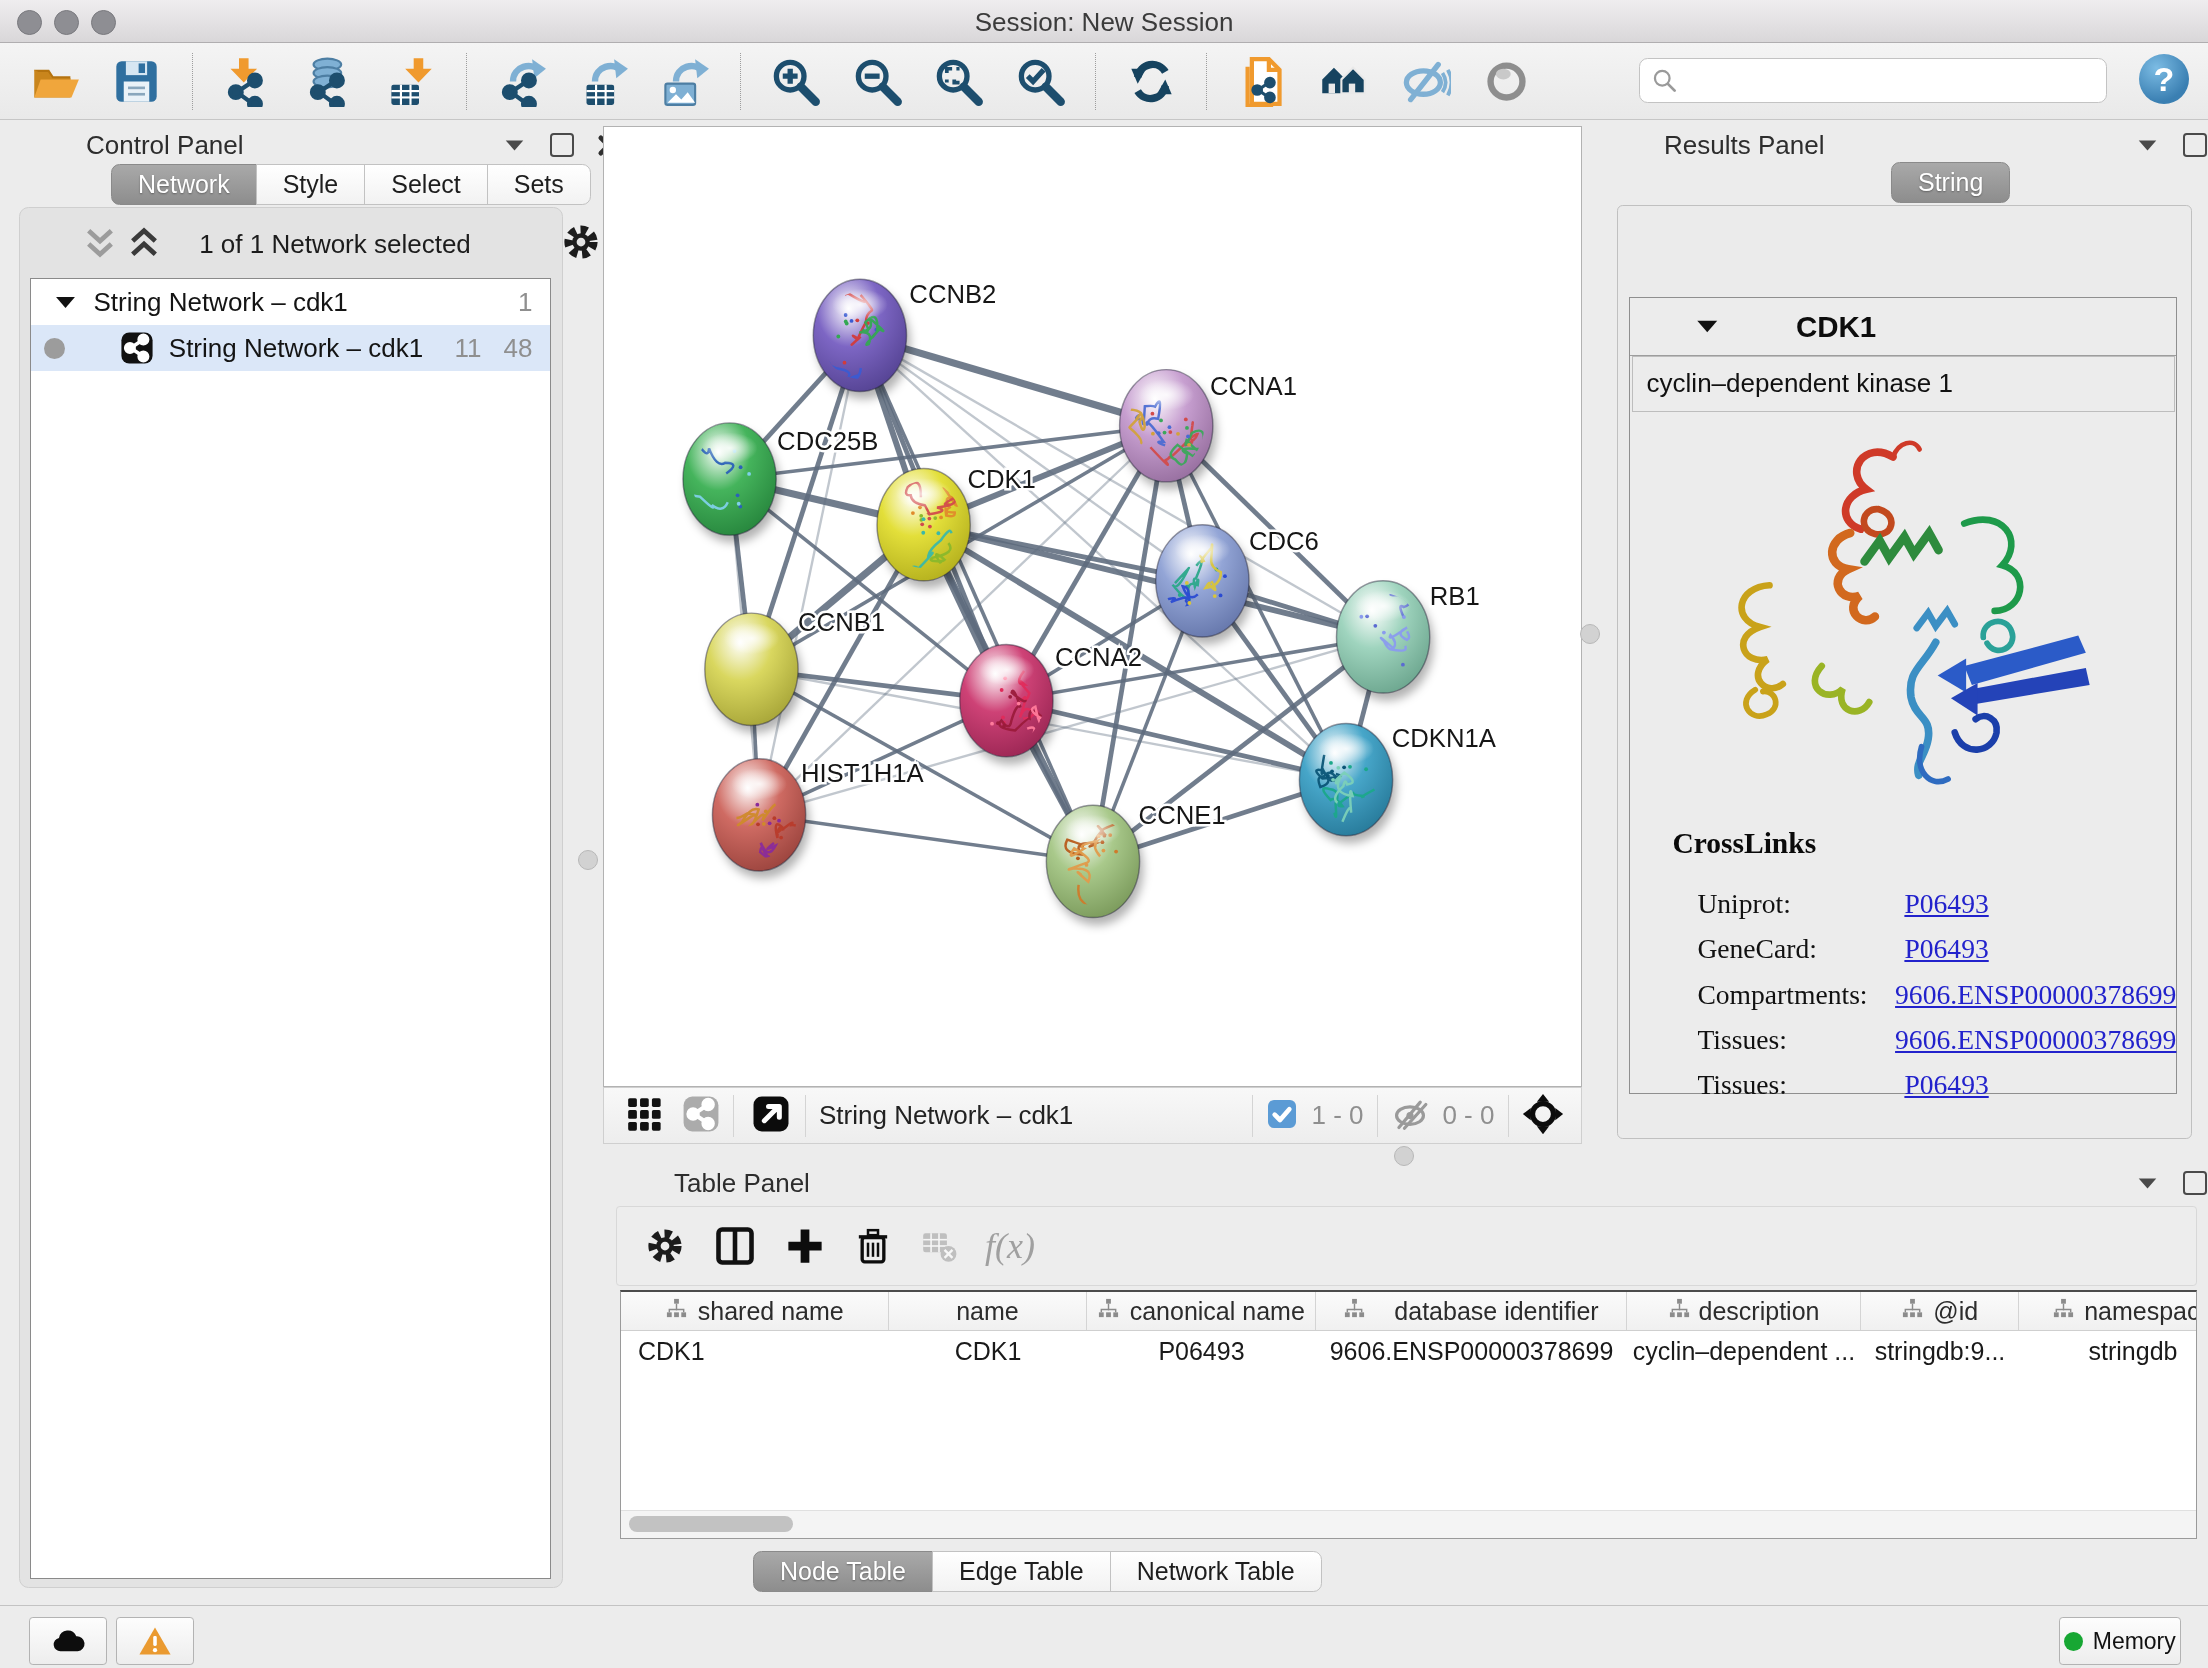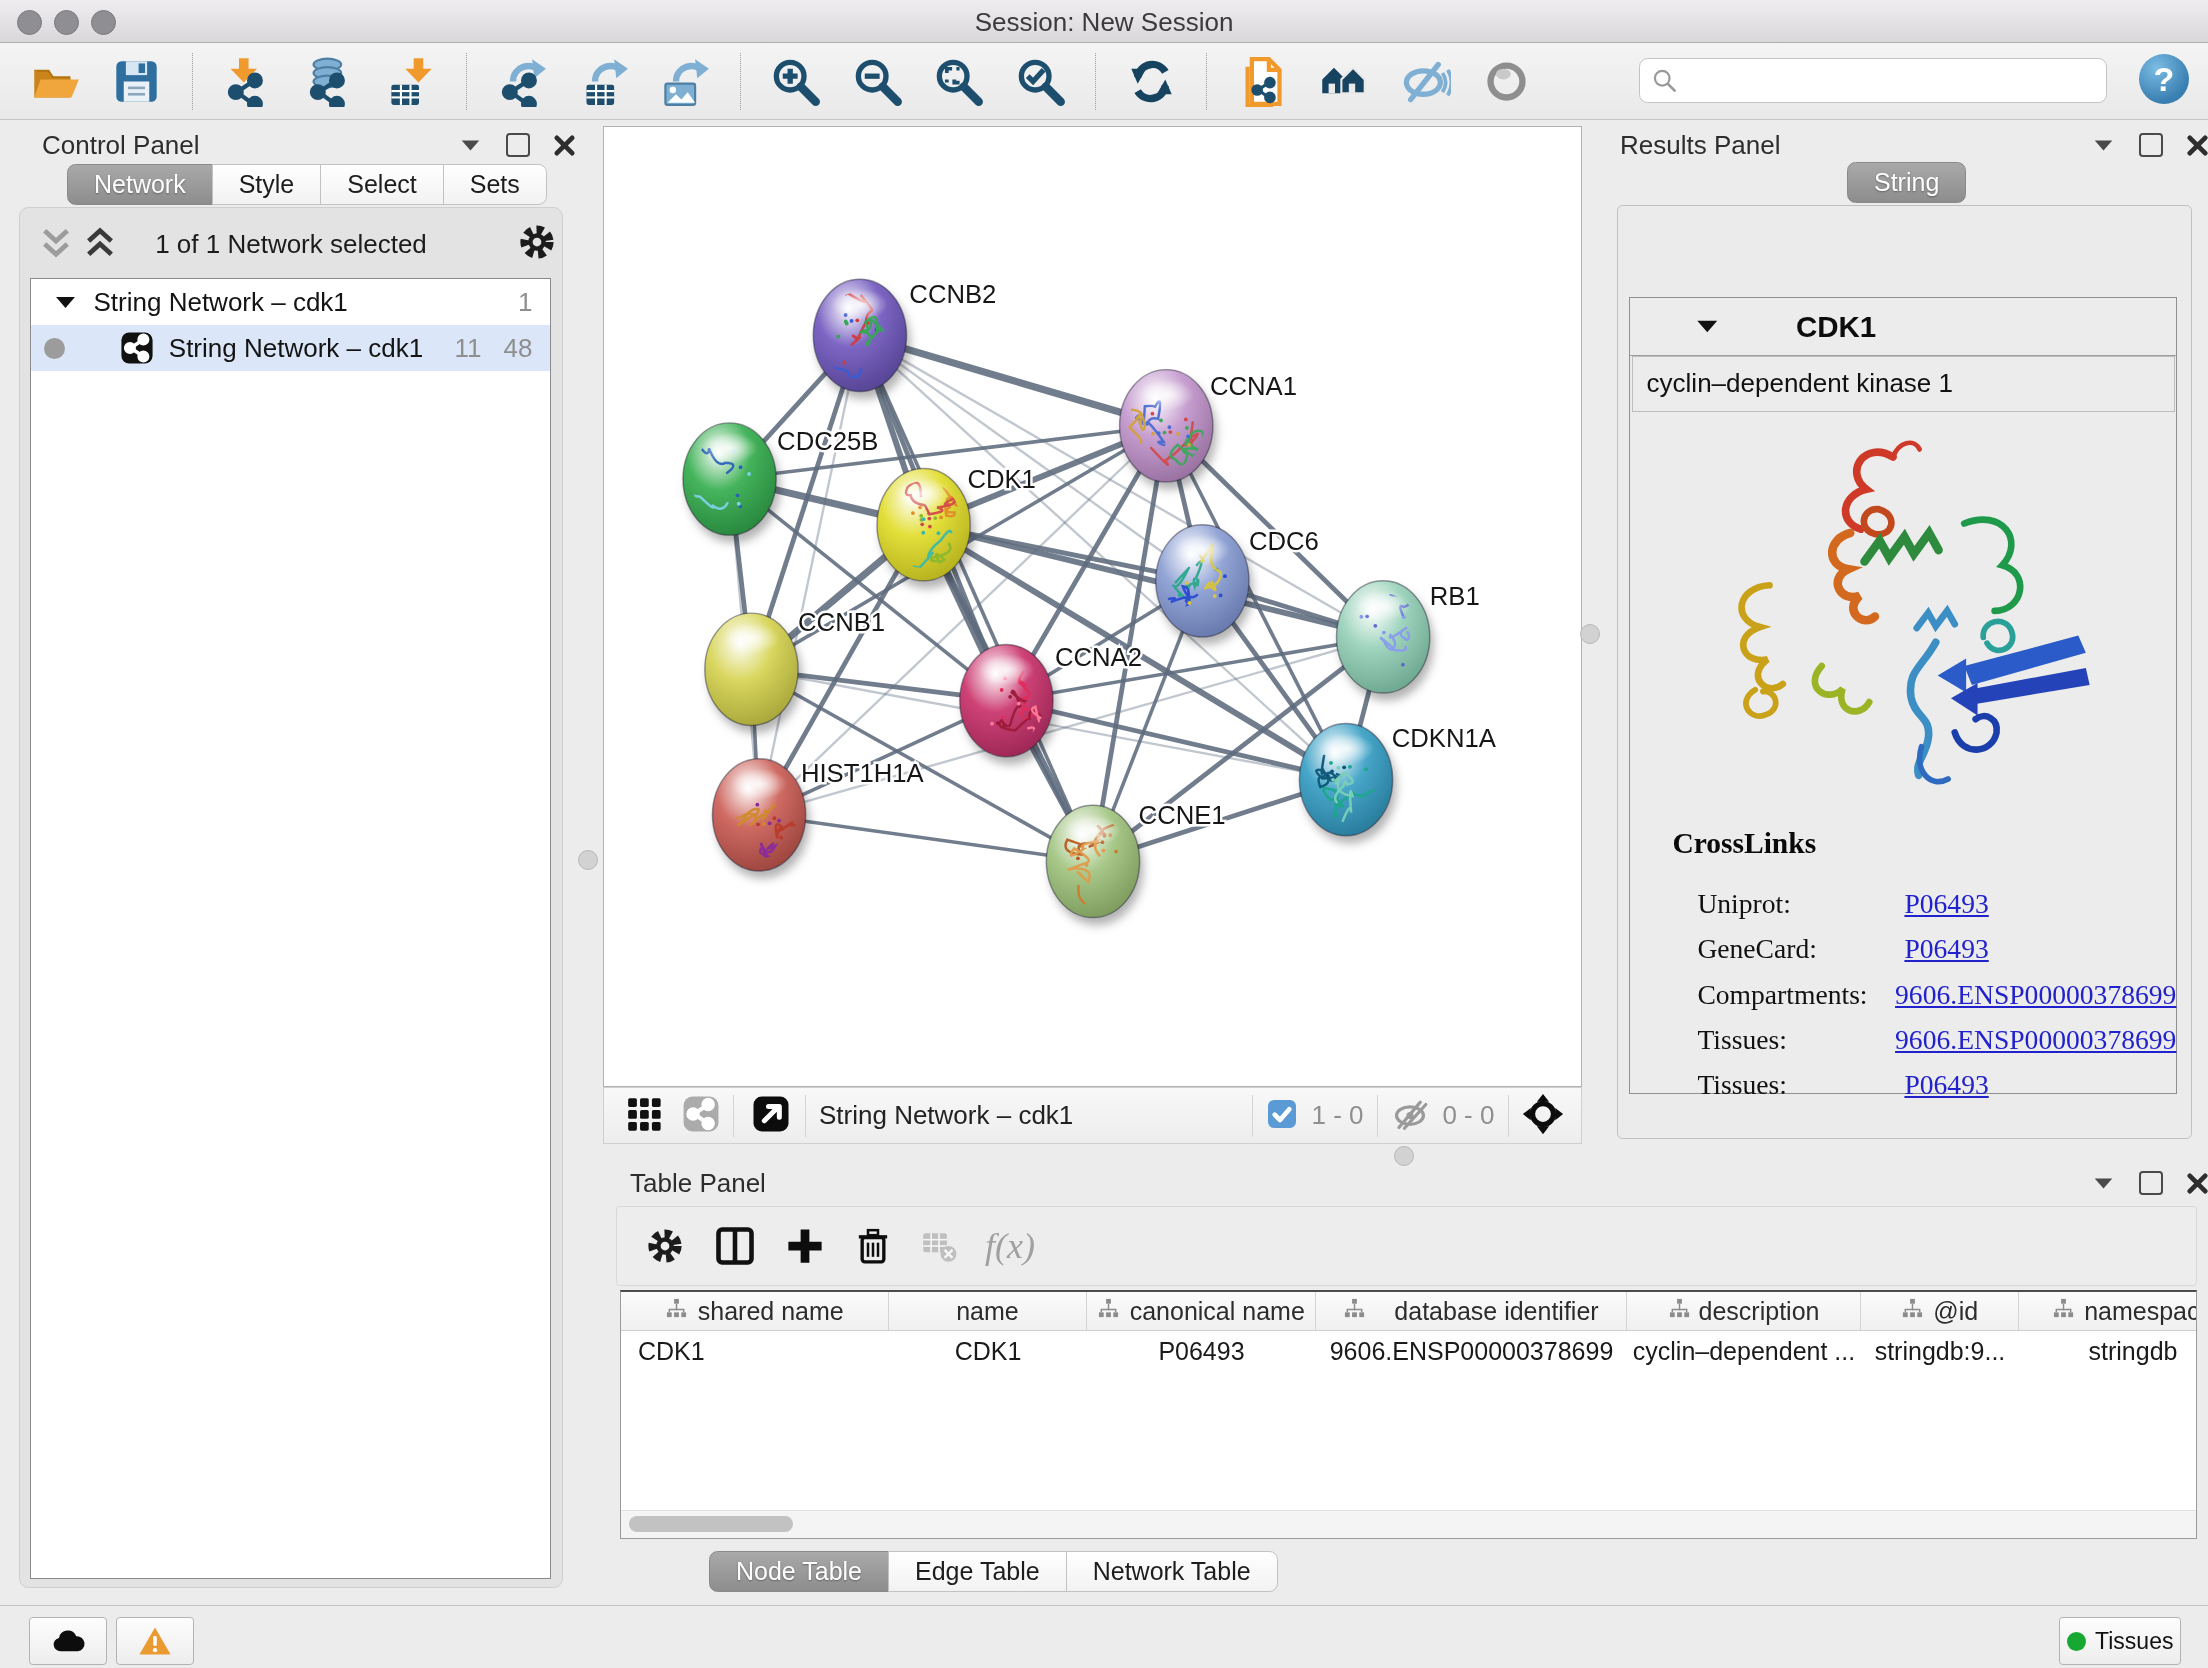--- a/index.html
+++ b/index.html
@@ -1,18 +1,18 @@
 <!DOCTYPE html>
 <html style="font-size:15px"><head>
 <meta charset="utf-8">
 <style>
   html,body{margin:0;padding:0;background:#dcdcdc;}
   #win{position:relative;width:2208px;height:1668px;background:#ececec;overflow:hidden;
        font-family:"Liberation Sans",sans-serif;-webkit-font-smoothing:antialiased;}
-  .abs{position:absolute;}
+  .abs{position:absolute;margin-left:44px;}
   
   .titlebar{position:absolute;left:0;top:0;width:2208px;height:42px;
     background:linear-gradient(#efedef,#d9d7d9);border-bottom:1px solid #b0aeb0;}
   .tl{position:absolute;top:9.5px;width:23px;height:23px;border-radius:50%;
     background:#8e8e93;border:1px solid #79797e;}
   .wintitle{position:absolute;left:0;top:6.7px;width:100%;text-align:center;
     font-size:26px;color:#3b3b3b;}
   
   .toolbar{position:absolute;left:0;top:43px;width:2208px;height:76px;
     background:linear-gradient(#f4f4f4,#e9e9e9);border-bottom:1px solid #c6c6c6;
@@ -995,17 +995,17 @@
     </div>
     <div class="sbtn" style="left:116px;width:76px">
       <svg width="34" height="30" viewBox="0 0 48 42">
         <path d="M24 2 L46 40 H2 Z" fill="#ea9a30"></path>
         <rect x="21.5" y="14" width="5" height="14" rx="2" fill="#fff"></rect>
         <circle cx="24" cy="34" r="3" fill="#fff"></circle>
       </svg>
     </div>
     <div class="sbtn" style="left:2059px;width:120px">
       <span class="memdot"></span>
-      <span style="font-size:23px;color:#111">Tissues</span>
+      <span style="font-size:23px;color:#111">Memory</span>
     </div>
   </div>
 </div>
 
 
 </body></html>

